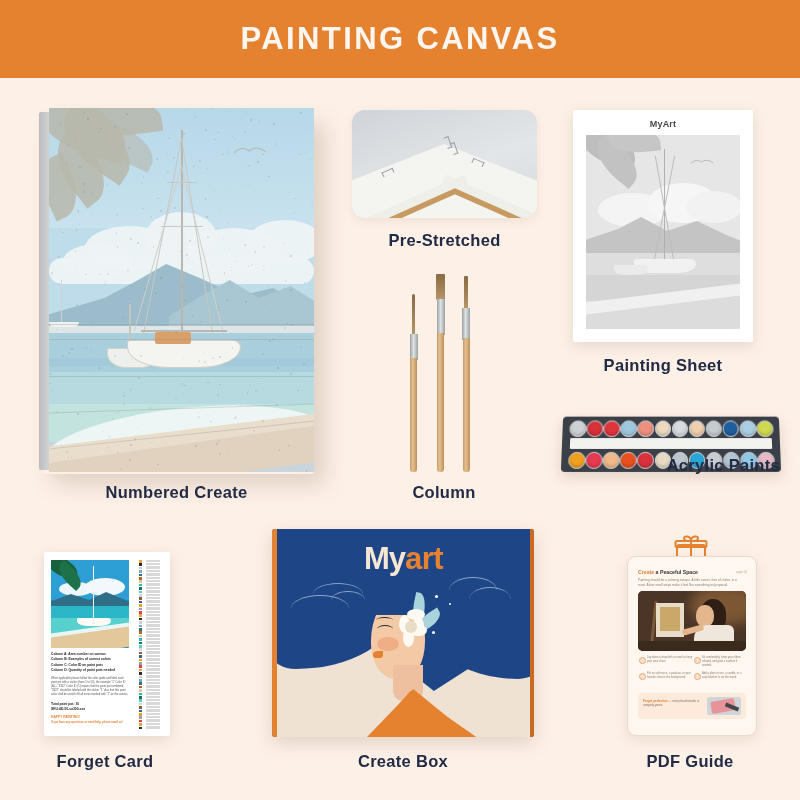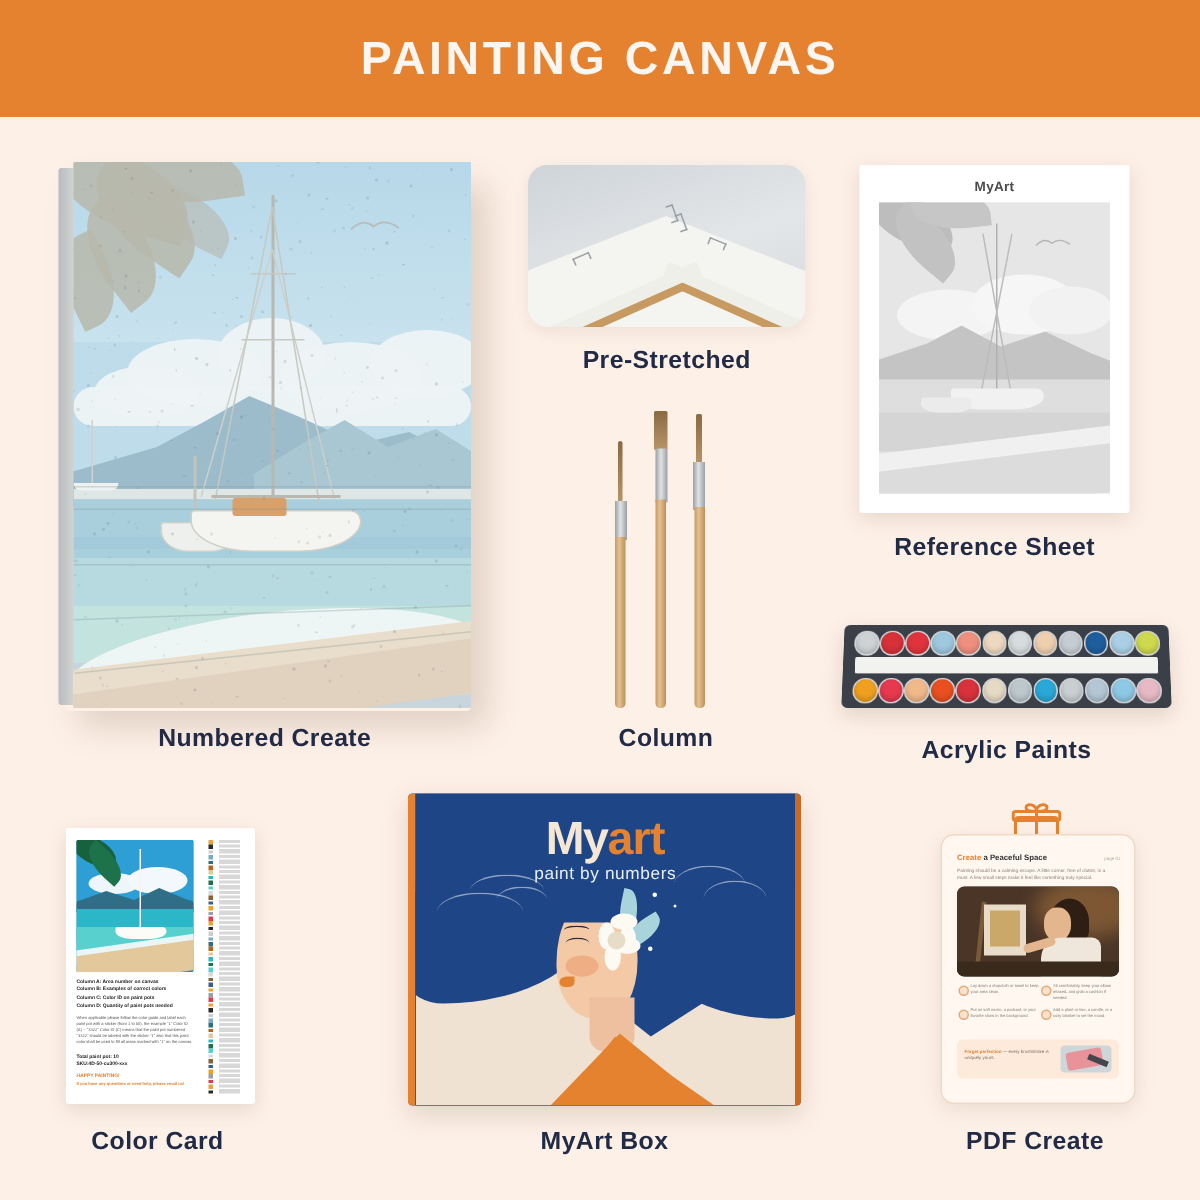--- a/index.html
+++ b/index.html
@@ -616,21 +616,21 @@
     <div class="gs" style="left:78px;top:14px;width:1.4px;height:112px;background:#b0b0b0;"></div>
     <div class="gs" style="left:78px;top:20px;width:1px;height:106px;background:#bcbcbc;transform:rotate(11deg);"></div>
     <div class="gs" style="left:78px;top:20px;width:1px;height:106px;background:#bcbcbc;transform:rotate(-10deg);"></div>
     <div class="gs" style="left:48px;top:124px;width:62px;height:14px;background:#f1f1f1;border-radius:3px 8px 50% 50% / 3px 8px 100% 100%;"></div>
     <div class="gs" style="left:28px;top:130px;width:34px;height:10px;background:#ebebeb;border-radius:3px 6px 50% 50% / 3px 6px 100% 100%;"></div>
     <svg class="gs" style="left:104px;top:22px;" width="24" height="9" viewBox="0 0 34 12">
       <path d="M1 9 Q9 1 16 7 Q23 1 33 8" fill="none" stroke="#b5b5b5" stroke-width="1.3"></path>
     </svg>
   </div>
 </div>
-<div class="caption" style="left:573px;top:356px;width:180px;">Reference Sheet</div>
+<div class="caption" style="left:573px;top:356px;width:180px;">Painting Sheet</div>
 
 <div class="brushes">
 
   <div class="brush" style="left:6px;top:0;">
     <div class="bristle" style="left:2px;top:22px;width:3.2px;height:42px;border-radius:2px 2px 1px 1px;"></div>
     <div class="ferrule" style="left:.2px;top:62px;height:26px;"></div>
     <div class="handle" style="left:.4px;top:86px;height:114px;"></div>
   </div>
 
   <div class="brush" style="left:32px;top:0;">
@@ -671,21 +671,21 @@
       <div class="pot" style="left: 75.4px; top: 36px; background: rgb(216, 50, 60);"></div>
       <div class="pot" style="left: 92.5px; top: 36px; background: rgb(230, 218, 196);"></div>
       <div class="pot" style="left: 109.6px; top: 36px; background: rgb(188, 200, 206);"></div>
       <div class="pot" style="left: 126.7px; top: 36px; background: rgb(41, 168, 216);"></div>
       <div class="pot" style="left: 143.8px; top: 36px; background: rgb(200, 206, 210);"></div>
       <div class="pot" style="left: 160.9px; top: 36px; background: rgb(179, 198, 212);"></div>
       <div class="pot" style="left: 178px; top: 36px; background: rgb(142, 200, 228);"></div>
       <div class="pot" style="left: 195.1px; top: 36px; background: rgb(231, 185, 196);"></div>
     </div>
 </div>
-<div class="caption" style="left:562px;top:491px;width:218px;">Acrylic Paints</div>
+<div class="caption" style="left:562px;top:456px;width:218px;text-align:right;">Acrylic Paints</div>
 
 <div class="colorcard">
   <div class="cc-img">
     <div class="cci" style="left:0;top:0;width:78px;height:40px;background:#2e9fd4;"></div>
     <div class="cci" style="left:8px;top:22px;width:34px;height:14px;background:#eef6fb;border-radius:50%;"></div>
     <div class="cci" style="left:34px;top:18px;width:40px;height:18px;background:#f2f8fc;border-radius:50%;"></div>
     <div class="cci" style="left:-2px;top:30px;width:84px;height:18px;background:#2f6e86;clip-path:polygon(0 18px,0 12px,26% 4px,48% 10px,68% 2px,88% 9px,100% 13px,100% 18px);"></div>
     <div class="cci" style="left:0;top:46px;width:78px;height:22px;background:#2bb7c8;"></div>
     <div class="cci" style="left:0;top:58px;width:78px;height:16px;background:#58d0cd;"></div>
     <div class="cci" style="left:-4px;top:68px;width:88px;height:10px;background:#eaf6f6;transform:rotate(-8deg);"></div>
@@ -904,31 +904,30 @@
       <div class="cc-row" style="top: 163.2px;">
         <div class="cc-sw" style="left: 5px; background: rgb(232, 163, 61);"></div>
         <div class="cc-code"></div>
       </div>
       <div class="cc-row" style="top: 166.6px;">
         <div class="cc-sw" style="left: 5px; background: rgb(42, 42, 42);"></div>
         <div class="cc-code"></div>
       </div>
     </div>
 </div>
-<div class="caption" style="left:30px;top:752px;width:150px;">Color Card</div>
+<div class="caption" style="left:30px;top:752px;width:150px;">Forget Card</div>
 
 <div class="box">
   <div class="box-lipL"></div>
   <div class="box-lipR"></div>
   <div class="box-inner">
 
     <div class="box-logo">
       <span class="logo-my">My</span><span class="logo-art">art</span>
     </div>
-    <div class="box-sub">paint by numbers</div>
 
     <div class="hair" style="left:0;top:60px;width:253px;height:148px;"></div>
     <div class="cream-field"></div>
 
     <div class="hair" style="left:-4px;top:66px;width:124px;height:74px;border-radius:0 0 90% 20%;"></div>
     <div class="hair" style="left:140px;top:62px;width:122px;height:88px;border-radius:0 0 18% 88%;"></div>
 
     <div class="strand" style="left:36px;top:54px;width:50px;height:22px;"></div>
     <div class="strand" style="left:14px;top:66px;width:58px;height:26px;"></div>
     <div class="strand" style="left:172px;top:48px;width:48px;height:26px;"></div>
@@ -957,21 +956,21 @@
     <div class="petal" style="left:132px;top:96px;width:18px;height:11px;"></div>
     <div class="petal" style="left:126px;top:100px;width:11px;height:18px;"></div>
     <div class="petal" style="left:136px;top:88px;width:11px;height:18px;"></div>
     <div style="position:absolute;left:128px;top:92px;width:12px;height:12px;border-radius:50%;background:#e7ddc6;"></div>
 
     <div style="position:absolute;left:158px;top:66px;width:3px;height:3px;border-radius:50%;background:#fff;"></div>
     <div style="position:absolute;left:172px;top:74px;width:2px;height:2px;border-radius:50%;background:#fff;"></div>
     <div style="position:absolute;left:155px;top:102px;width:3px;height:3px;border-radius:50%;background:#fff;"></div>
   </div>
 </div>
-<div class="caption" style="left:272px;top:752px;width:262px;">MyArt Box</div>
+<div class="caption" style="left:272px;top:752px;width:262px;">Create Box</div>
 
 <div class="gift" style="position:absolute;left:627px;top:534px;width:128px;">
   <svg width="34" height="30" viewBox="0 0 34 30">
     <rect x="3" y="11" width="28" height="17" rx="2" fill="none" stroke="#e5822f" stroke-width="2"></rect>
     <rect x="1.5" y="7" width="31" height="6" rx="1.6" fill="none" stroke="#e5822f" stroke-width="2"></rect>
     <line x1="17" y1="7" x2="17" y2="28" stroke="#e5822f" stroke-width="2"></line>
     <path d="M17 7 C17 2 10 1 10 4.5 C10 6.6 14 7 17 7Z" fill="none" stroke="#e5822f" stroke-width="2"></path>
     <path d="M17 7 C17 2 24 1 24 4.5 C24 6.6 20 7 17 7Z" fill="none" stroke="#e5822f" stroke-width="2"></path>
   </svg>
 </div>
@@ -1008,13 +1007,13 @@
     <div class="pdf-tipt">
       <b>Forget perfection</b><span> — every brushstroke is uniquely yours.</span>
     </div>
     <div class="pdf-tipimg">
       <div style="position:absolute;left:0;top:0;width:34px;height:18px;background:#cfd6da;"></div>
       <div style="position:absolute;left:4px;top:3px;width:24px;height:12px;background:#e8939a;transform:rotate(-10deg);border-radius:2px;"></div>
       <div style="position:absolute;left:18px;top:8px;width:14px;height:4px;background:#43474c;transform:rotate(22deg);"></div>
     </div>
   </div>
 </div>
-<div class="caption" style="left:620px;top:752px;width:140px;">PDF Create</div>
+<div class="caption" style="left:620px;top:752px;width:140px;">PDF Guide</div>
 
 </body></html>

